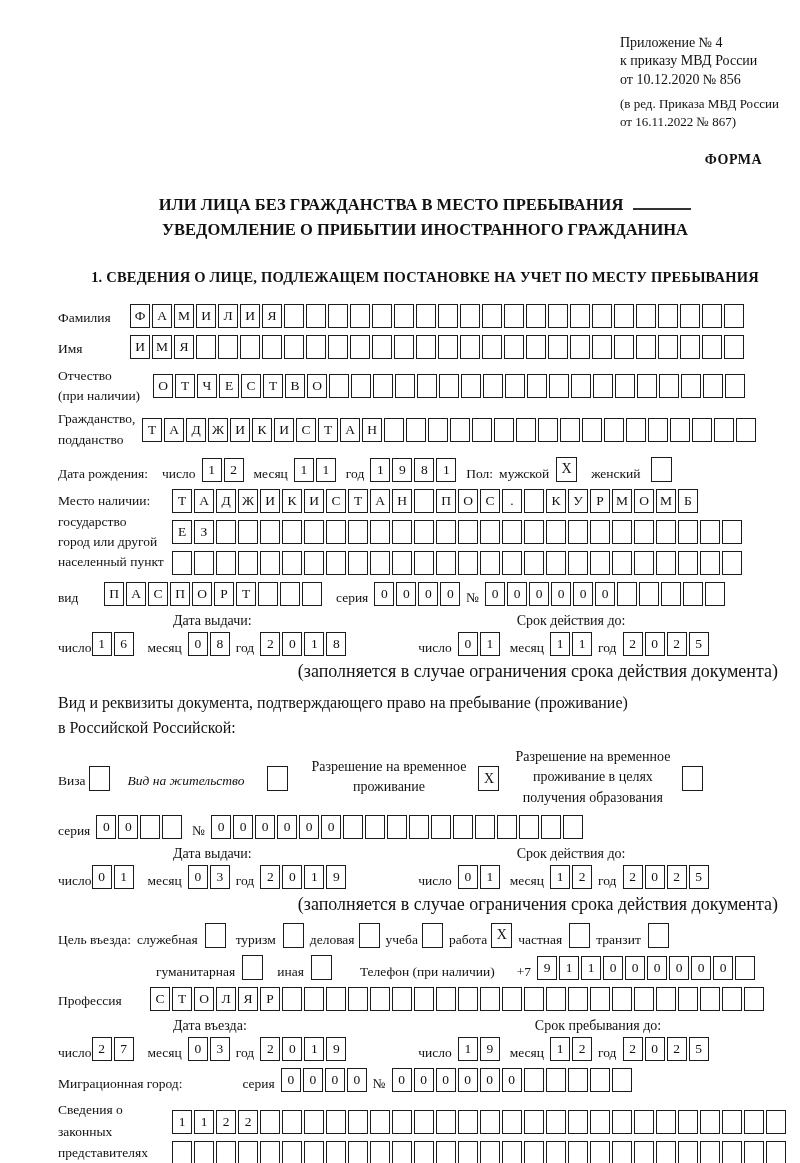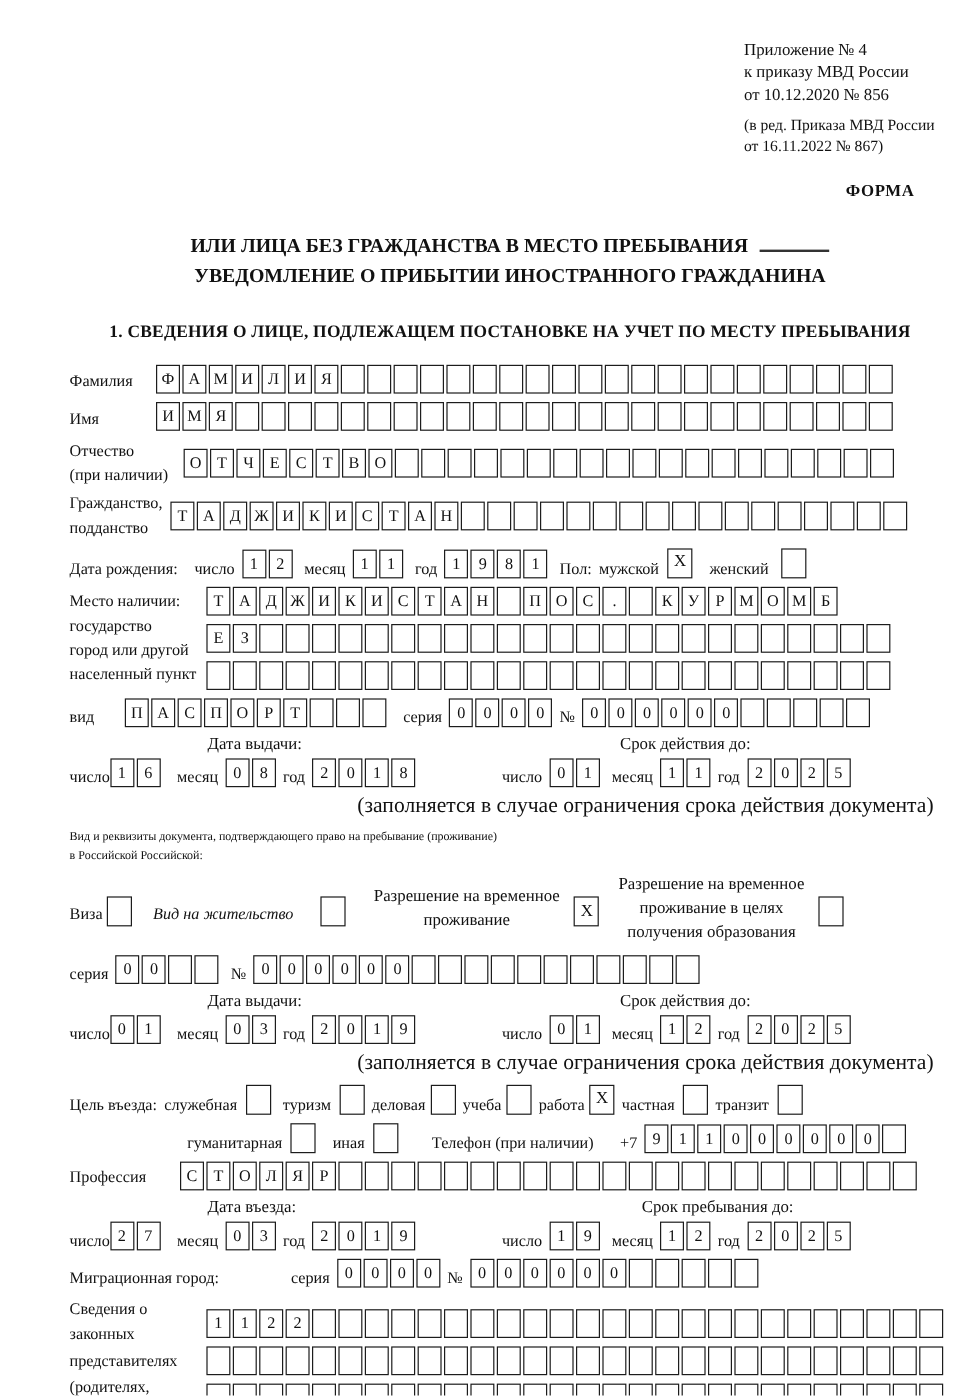--- a/index.html
+++ b/index.html
@@ -35,21 +35,21 @@
   .cb {
     width:19px; height:23px; border:1.5px solid #1c1c1c;
     display:inline-flex; align-items:center; justify-content:center;
     font-size:14px; flex:0 0 auto; margin-left:7px;
   }
   .stack { display:flex; flex-direction:column; gap:7px; }
   .gap6 { margin-left:6px; } .gap10 { margin-left:10px; } .gap14 { margin-left:14px; }
   .center-b { text-align:center; font-weight:bold; font-size:14px; margin:4px 0 7px 0; }
   .dates-lbls { display:flex; margin-bottom:3px; }
   .note { text-align:right; padding-right:14px; font-size:18px; margin:-2px 0 8px 0; }
-  .para { line-height:1.6; margin:4px 0 6px 0; font-size:10px; }
+  .para { line-height:1.6; margin:4px 0 6px 0; font-size:16px; }
   .ck-multiline { text-align:center; line-height:1.45; font-size:14px; }
 </style>
 </head>
 <body>
 
 <div class="page">
 
   <div class="hdr-block">
     <div class="l">Приложение № 4</div>
     <div class="l">к приказу МВД России</div>

